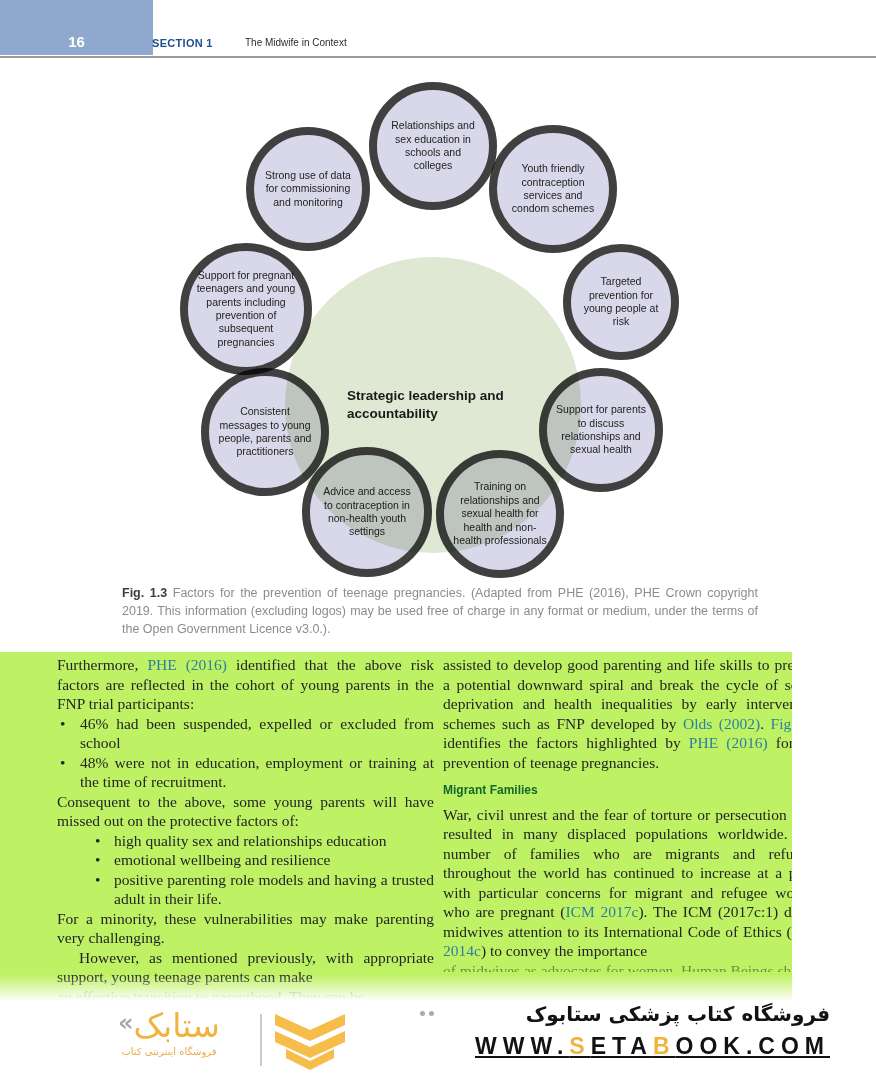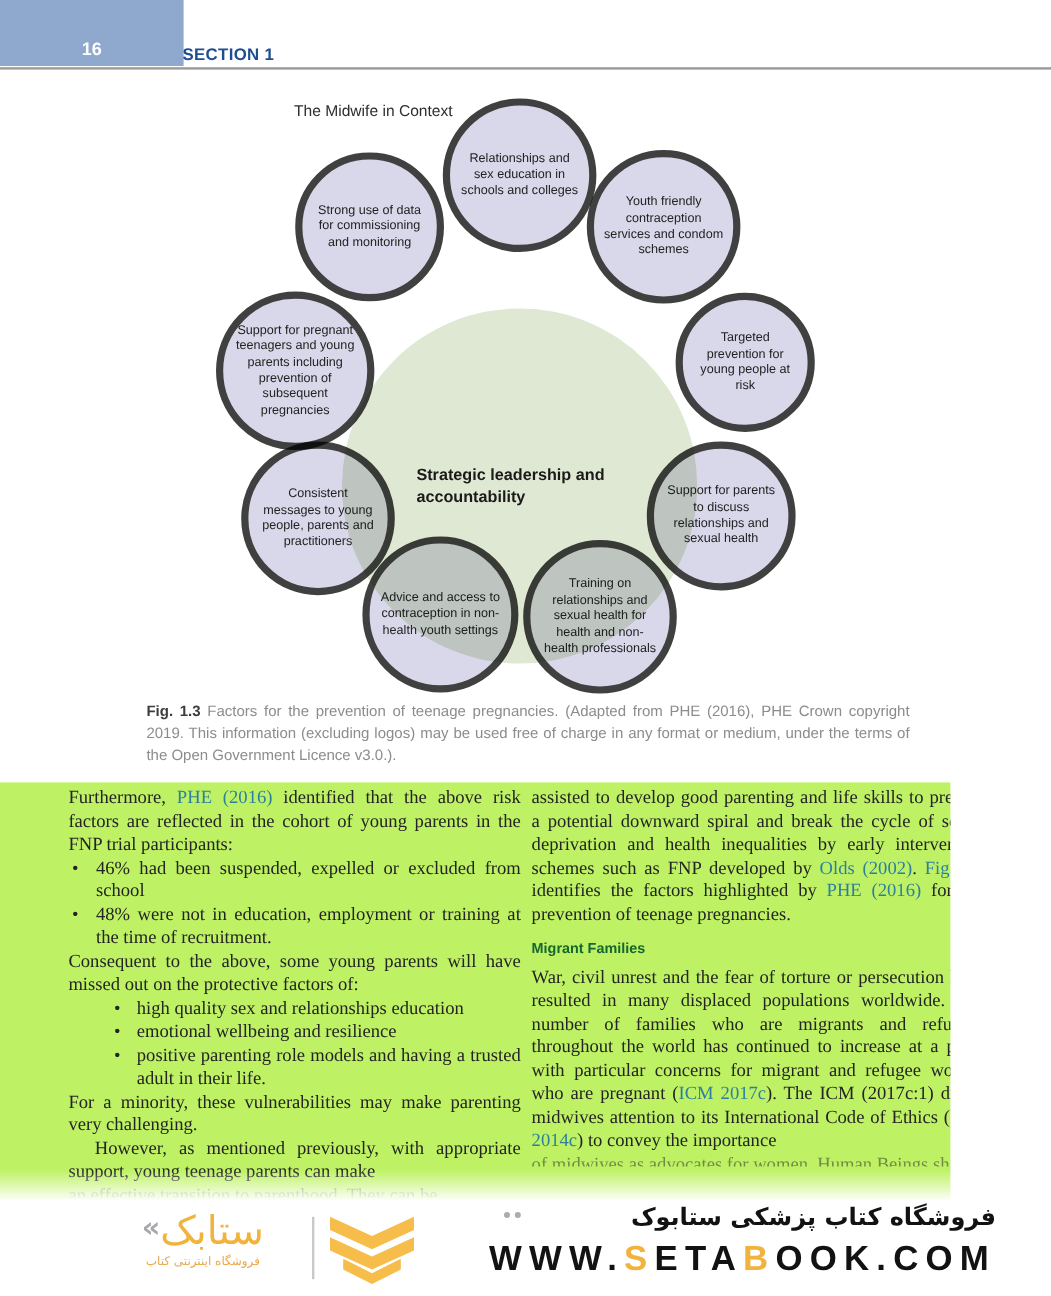--- a/index.html
+++ b/index.html
@@ -5,30 +5,30 @@
   html,body{margin:0;padding:0;background:#ffffff;}
   .page{position:relative;width:876px;height:1080px;background:#ffffff;overflow:hidden;
         font-family:"Liberation Sans",sans-serif;}
 
   
   .pagebox{position:absolute;left:0;top:0;width:153px;height:55px;background:#8FA9CE;
            display:flex;align-items:flex-end;justify-content:center;box-sizing:border-box;
            padding-bottom:5px;color:#ffffff;font-weight:bold;font-size:15px;}
   .header-rule{position:absolute;left:0;top:56px;width:876px;height:2px;background:#9a9a9a;}
   .section-label{position:absolute;left:152px;top:37px;color:#1D4E8F;font-weight:bold;
-                 font-size:14px;letter-spacing:.3px;}
-  .section-title{position:absolute;left:245px;top:37px;color:#2e2e2e;font-size:13px;margin-top:48px;}
+                 font-size:11px;letter-spacing:.3px;}
+  .section-title{position:absolute;left:245px;top:37px;color:#2e2e2e;font-size:10px;}
 
   
   .diagram{position:absolute;left:0;top:75px;width:876px;height:512px;}
   .center-circle{position:absolute;left:285px;top:182px;width:296px;height:296px;
                  background:#DFE8D2;border-radius:50%;display:flex;align-items:center;
                  justify-content:center;text-align:left;font-weight:bold;
                  font-size:13.5px;line-height:1.3;color:#1a1a1a;box-sizing:border-box;padding:0 62px;}
-  .oc{position:absolute;border-radius:50%;background:#D9D8EA;border:6px solid #404040;
+  .oc{position:absolute;border-radius:50%;background:#D9D8EA;border:8px solid #404040;
       mix-blend-mode:multiply;display:flex;align-items:center;justify-content:center;
       text-align:center;font-size:10.5px;line-height:1.28;color:#222222;
       box-sizing:border-box;padding:8px;}
   .c-top{left:369px;top:7px;width:128px;height:128px;}
   .c-topleft{left:246px;top:52px;width:124px;height:124px;}
   .c-topright{left:489px;top:50px;width:128px;height:128px;}
   .c-left{left:180px;top:168px;width:132px;height:132px;}
   .c-right{left:563px;top:169px;width:116px;height:116px;}
   .c-botleft{left:201px;top:293px;width:128px;height:128px;}
   .c-botright{left:539px;top:293px;width:124px;height:124px;}
@@ -71,22 +71,22 @@
         font-family:"DejaVu Sans",sans-serif;}
   .logo-line{white-space:nowrap;}
   .logo-mark{color:#A7A7AC;font-weight:bold;font-size:24px;vertical-align:6px;}
   .logo-text{color:#F2B33D;font-weight:normal;font-size:33px;letter-spacing:1px;}
   .logo-sub{color:#E9A94C;font-size:10px;margin-top:1px;}
   .divider{position:absolute;left:260px;top:14px;width:2px;height:52px;background:#C8C8CD;}
   .emblem{position:absolute;left:273px;top:8px;width:74px;height:66px;}
   .emblem path{fill:#F6BD4A;}
   .brand{position:absolute;right:46px;top:2px;text-align:right;}
   .brand-fa{font-family:"DejaVu Sans",sans-serif;font-weight:bold;font-size:20px;color:#121212;}
-  .brand-url{font-family:"Liberation Sans",sans-serif;font-weight:bold;font-size:29px;
-             letter-spacing:6px;color:#121212;margin-top:7px;white-space:nowrap;}
+  .brand-url{font-family:"Liberation Sans",sans-serif;font-weight:bold;font-size:23px;
+             letter-spacing:6px;color:#121212;margin-top:7px;white-space:nowrap;text-decoration:underline;}
   .brand-url .gold{color:#F2B33D;}
 </style>
 </head>
 <body>
 
 <div class="page">
 
   <div class="pagebox">
     <span>16</span>
   </div>

